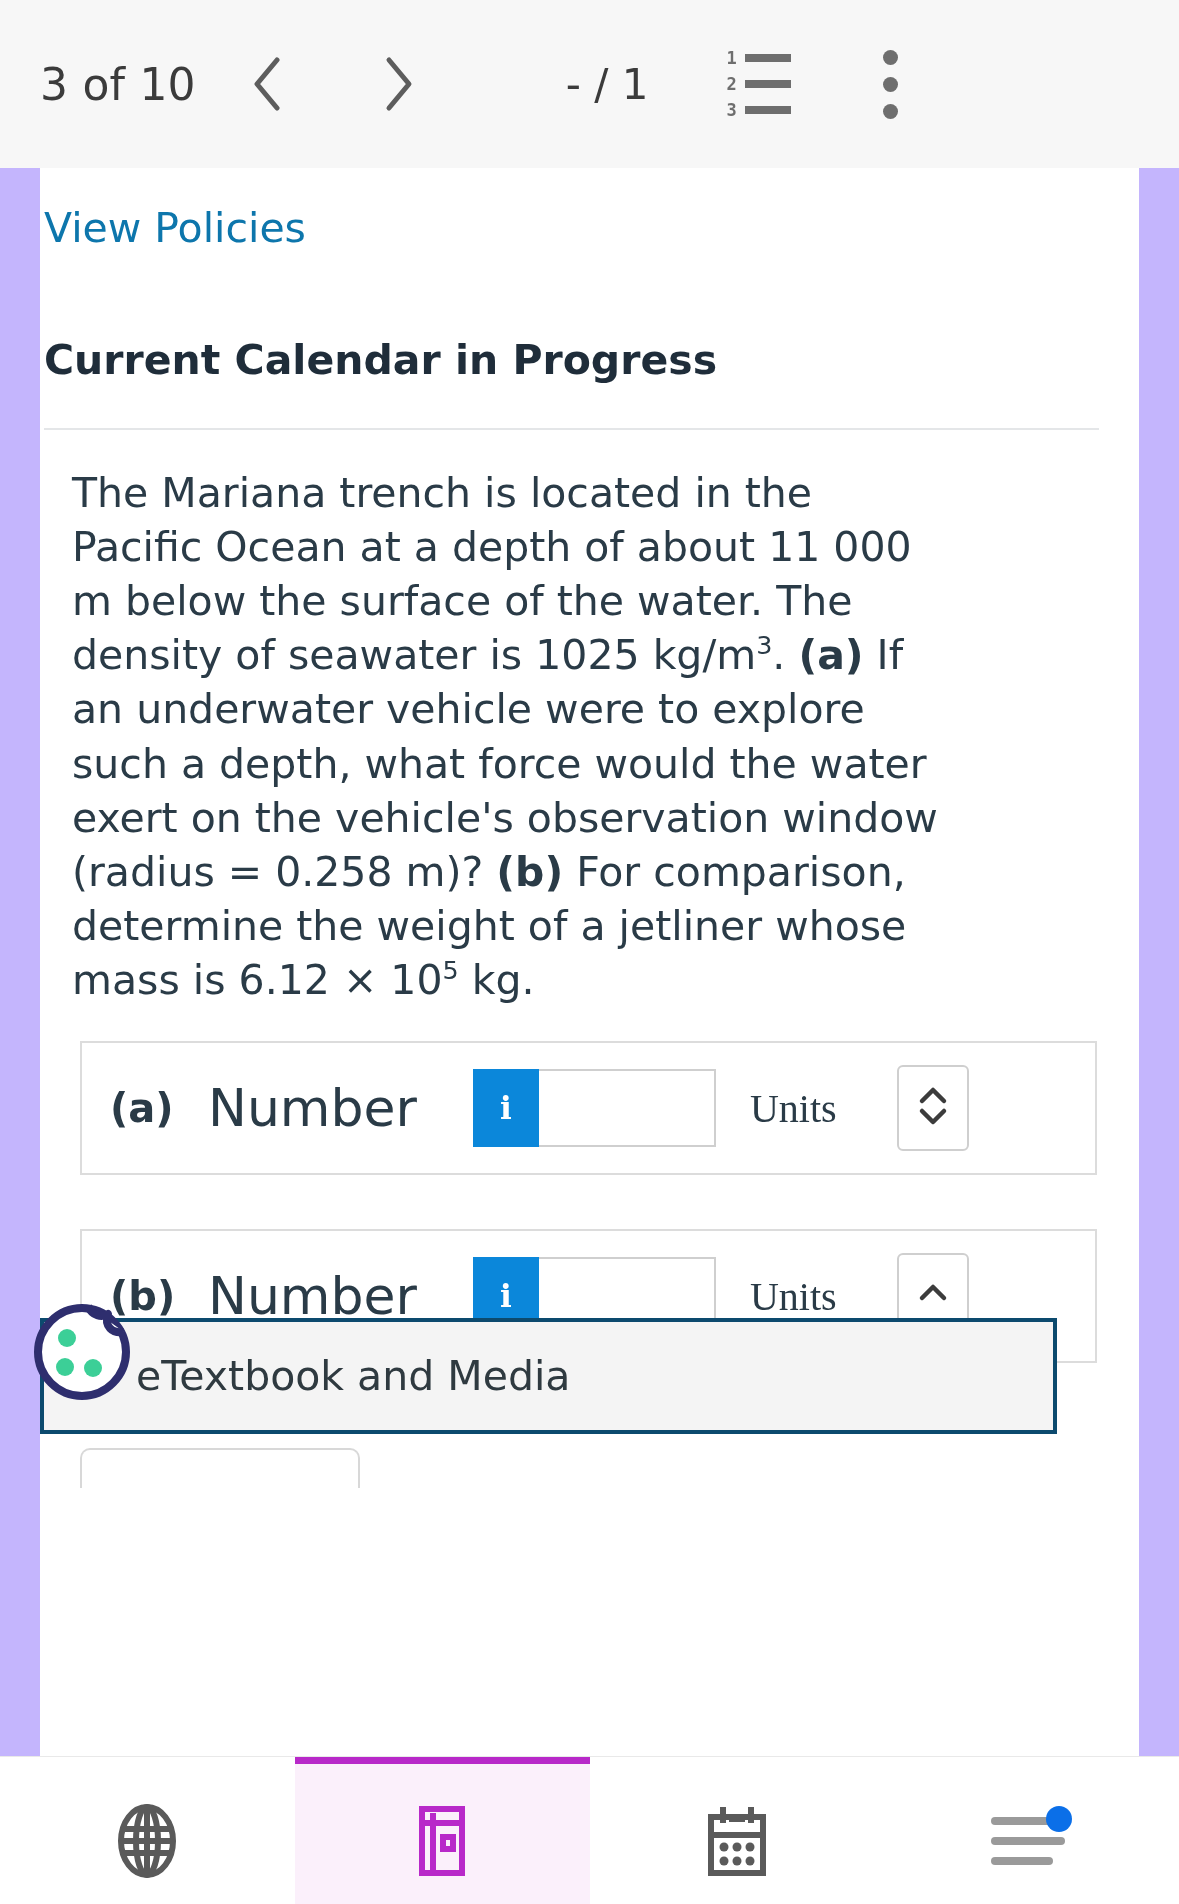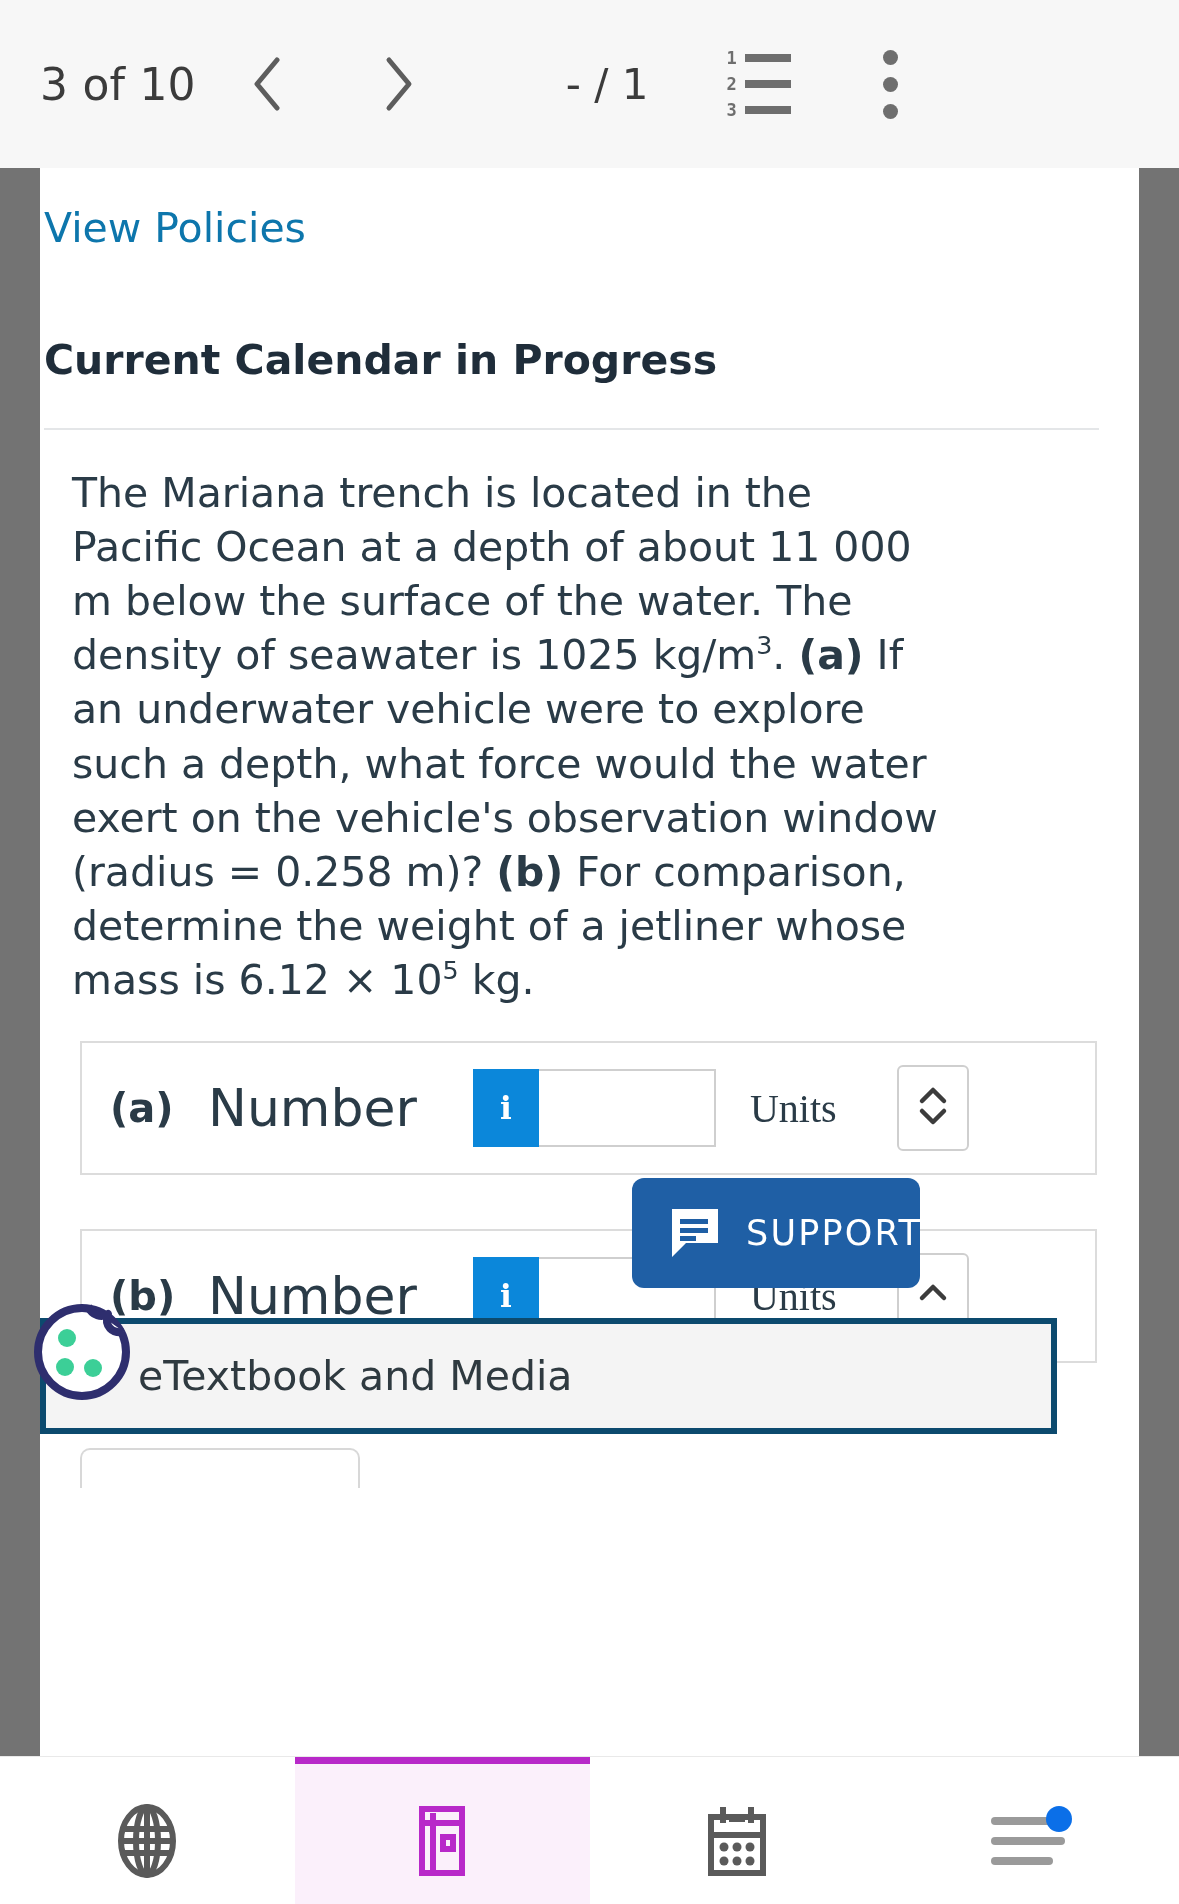--- a/index.html
+++ b/index.html
@@ -2,21 +2,21 @@
 <html><head>
 <meta charset="utf-8">
 <style>
   * { box-sizing: border-box; margin: 0; padding: 0; }
   html, body {
     width: 1179px; height: 1904px;
     font-family: "Liberation Sans", sans-serif;
     background: #ffffff;
     overflow: hidden;
   }
-  #root { position: relative; width: 1179px; height: 1904px; background:#737373; }
+  #root { position: relative; width: 1179px; height: 1904px; background:#c4b5fd; }
 
   
   .topbar {
     position: absolute; left:0; top:0; width:1179px; height:168px;
     background:#f7f7f7;
     display:flex; align-items:center;
   }
   .topbar-count {
     font-size: 44px; color:#3b3b3b; margin-left:40px; letter-spacing:0.2px;
     font-family:"DejaVu Sans", sans-serif; font-weight:400;
@@ -96,21 +96,21 @@
   }
   .unit-select {
     width: 72px; height: 86px; border:2px solid #cfcfcf; border-radius:6px;
     margin-left: 60px; background:#fff;
     display:flex; align-items:center; justify-content:center; color:#3c3c3c;
   }
 
   
   .etextbook {
     position:absolute; left:40px; top:1318px; width:1017px; height:116px;
-    background:#f4f4f4; border:6px solid #0c4a6e;
+    background:#f4f4f4; border:4px solid #0c4a6e;
     display:flex; align-items:center;
   }
   .etextbook-label {
     font-size: 41px; color:#2f3a40; margin-left: 92px;
     font-family:"DejaVu Sans", sans-serif;
   }
   .partial-box {
     position:absolute; left:80px; top:1448px; width:280px; height:40px;
     border:2px solid #d8d8d8; border-bottom:none; border-radius:10px 10px 0 0; background:#fff;
   }
@@ -245,31 +245,20 @@
         <span>
           <svg width="40" height="48" viewBox="0 0 40 48" fill="none">
             <path d="M9 28 L20 17 L31 28" stroke="#3c3c3c" stroke-width="4.5" stroke-linecap="round" stroke-linejoin="round"></path>
           </svg>
         </span>
       </div>
     </div>
 
   </div>
 
-  <button class="support-btn">
-    <span>
-      <svg width="58" height="58" viewBox="0 0 58 58" fill="none">
-        <path d="M6 6 H52 V40 H20 L6 54 Z" fill="#ffffff"></path>
-        <rect x="14" y="16" width="28" height="5" fill="#1f5fa5"></rect>
-        <rect x="14" y="25" width="28" height="5" fill="#1f5fa5"></rect>
-        <rect x="14" y="33" width="16" height="5" fill="#1f5fa5"></rect>
-      </svg>
-    </span>
-    <span class="support-label">SUPPORT</span>
-  </button>
 
   <div class="etextbook">
     <span class="etextbook-label">eTextbook and Media</span>
   </div>
   <div class="partial-box"></div>
 
   <div class="cookie">
     <span>
       <svg width="104" height="104" viewBox="0 0 104 104" fill="none">
         <path d="M52 8 C76 8 96 28 96 52 C96 76 76 96 52 96 C28 96 8 76 8 52 C8 28 28 8 52 8 Z" fill="#ffffff" stroke="#2e2e6e" stroke-width="8"></path>

